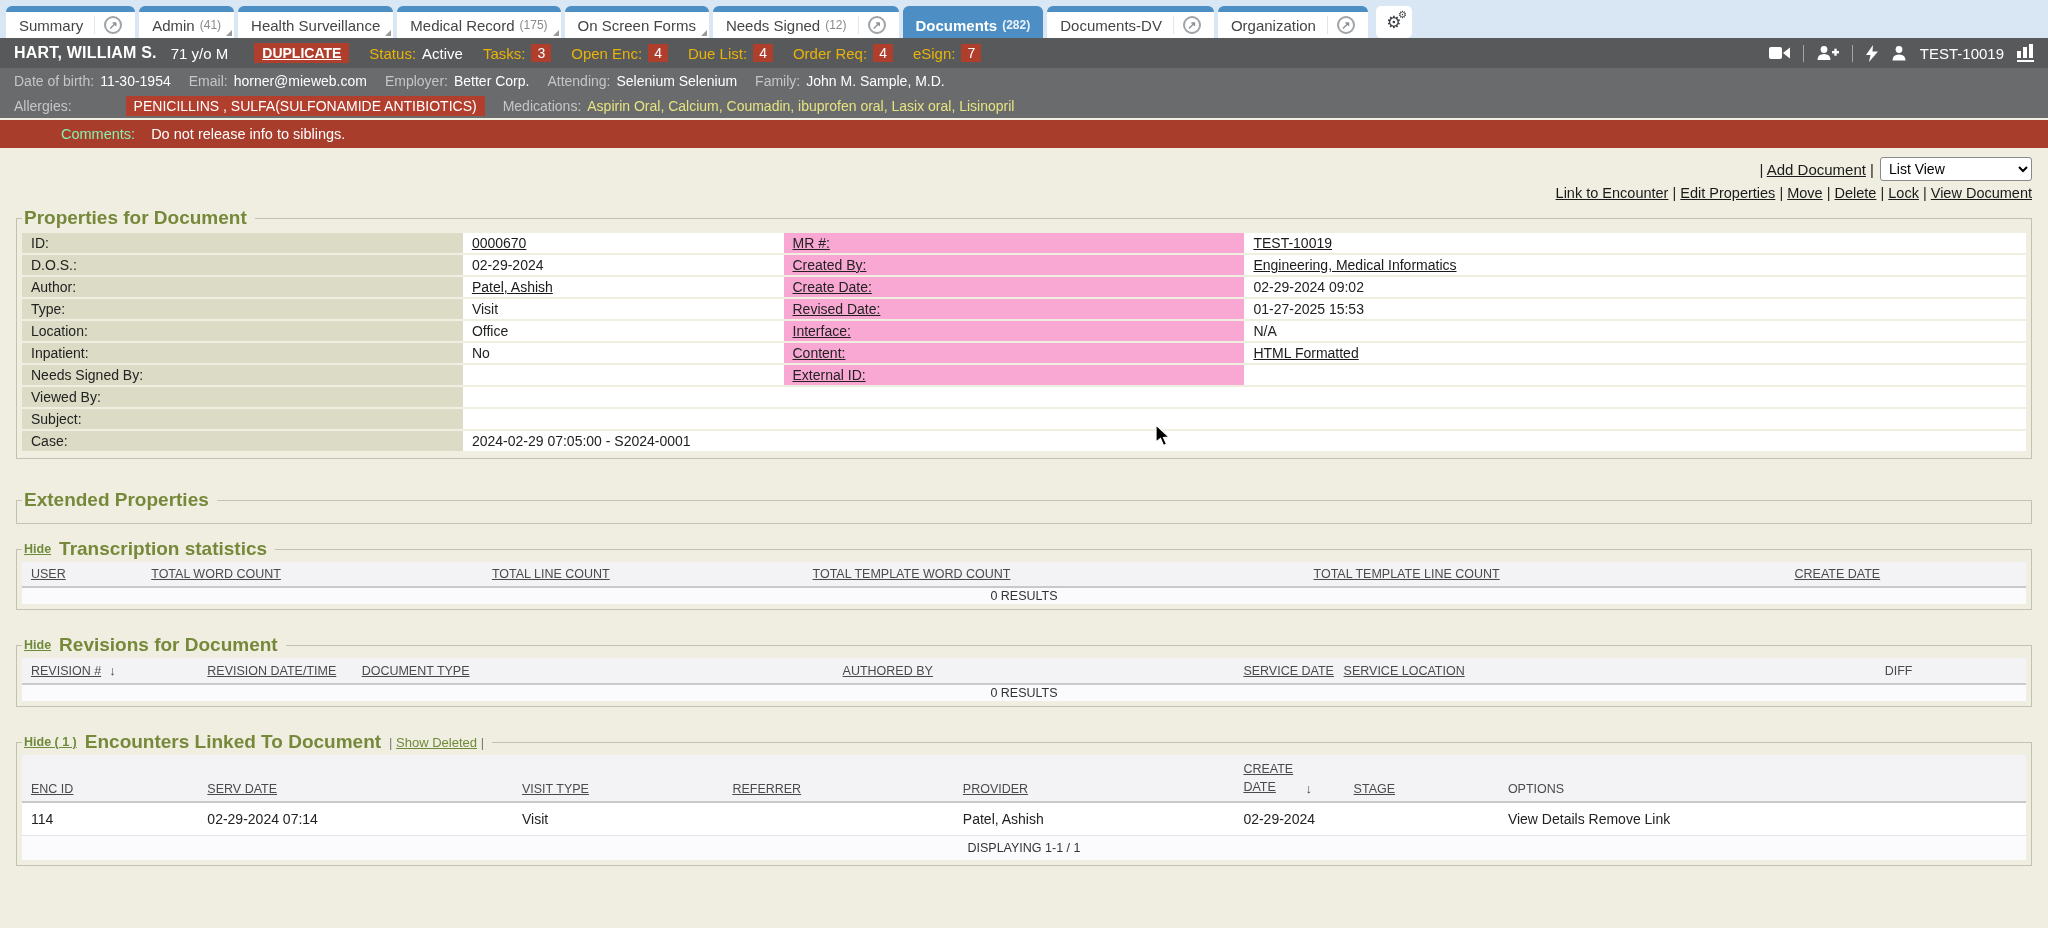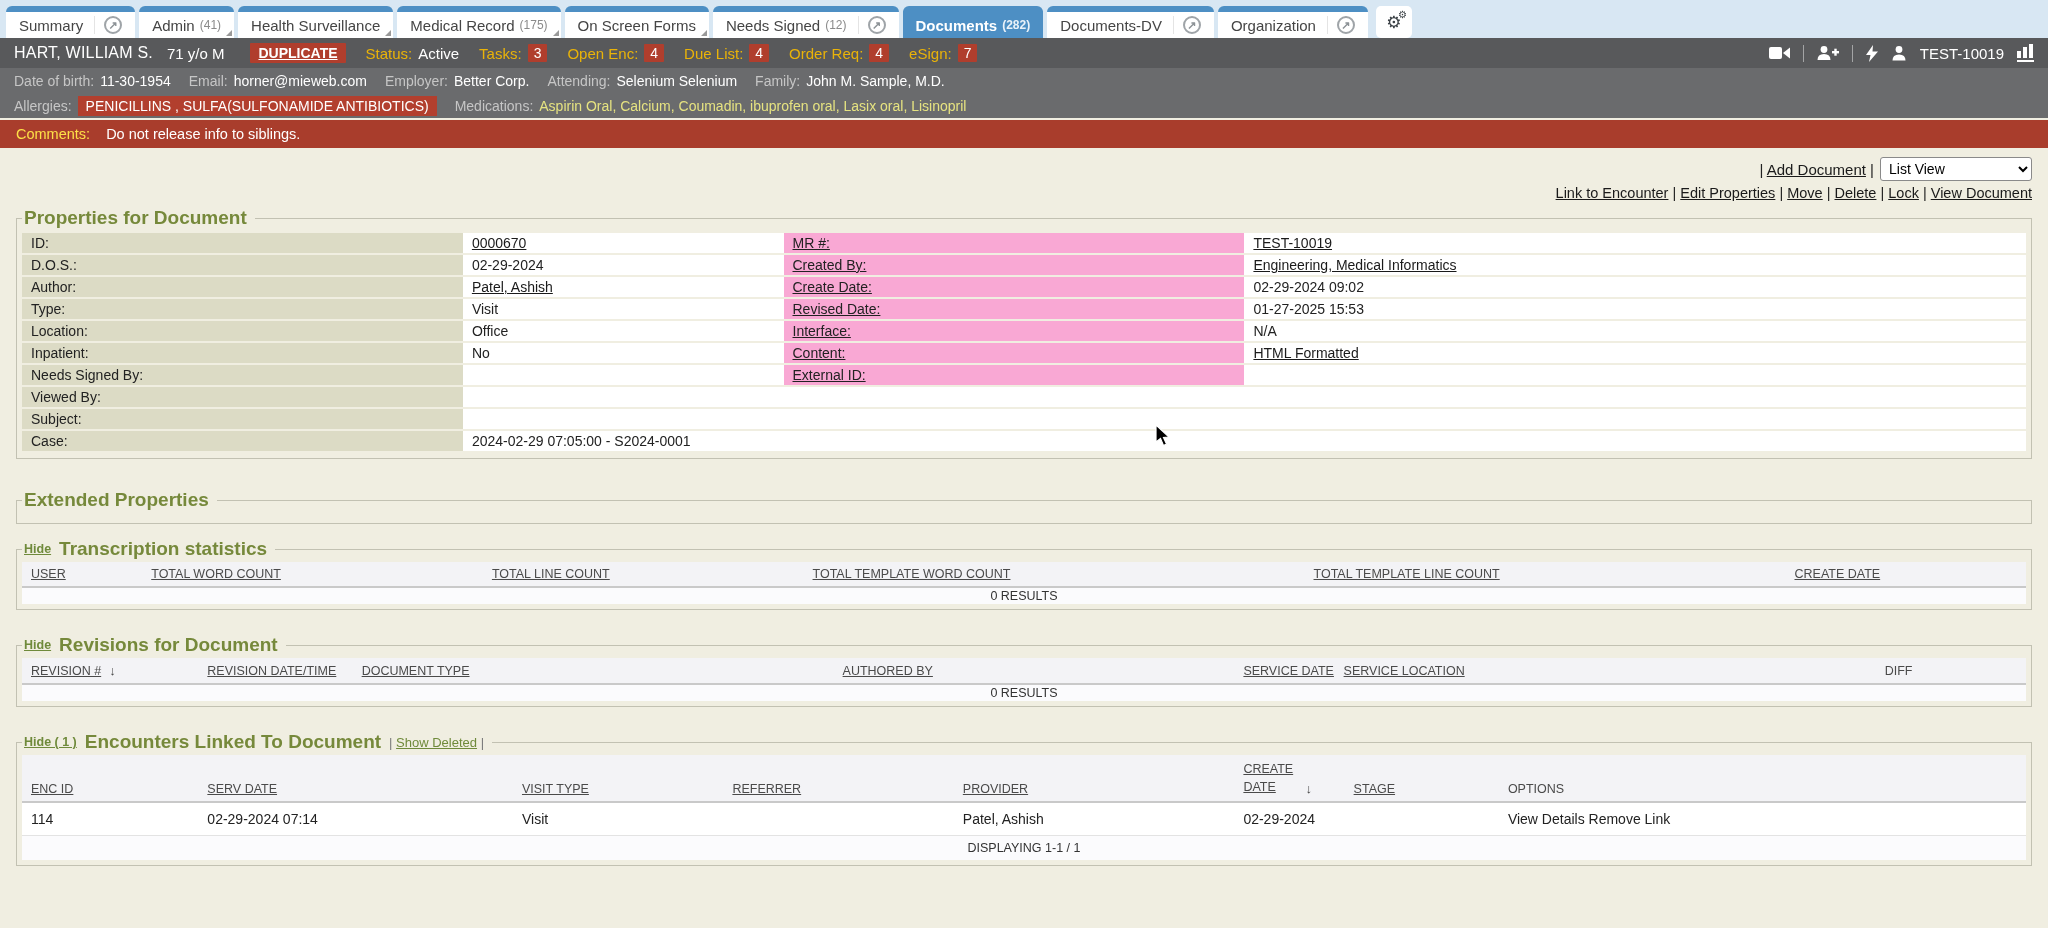--- a/index.html
+++ b/index.html
@@ -22,44 +22,44 @@
              display:flex; align-items:center; justify-content:center;
              font-size:11px; color:#8C9296; font-weight:bold; }
   .gearbtn { background:#fff; border-radius:5px; height:32px; width:36px; margin:0 0 0 4px;
              display:flex; align-items:center; justify-content:center; position:relative; cursor:pointer; }
   .gear-main { font-size:17px; color:#3A4045; }
   .gear-mini { position:absolute; top:3px; right:5px; font-size:10px; color:#3A4045; }
 
   
   .pbar { height:30px; background:#58595B; display:flex; align-items:center;
           padding:0 14px; color:#fff; font-size:15px; }
-  .pname { font-weight:normal; font-size:16px; letter-spacing:.2px; }
+  .pname { font-weight:bold; font-size:16px; letter-spacing:.2px; }
   .pagesex { margin-left:14px; }
   .rbadge { background:#B03E2D; color:#fff; padding:1px 6px; font-size:14px; border-radius:1px; }
   .dup { margin-left:26px; font-weight:bold; text-decoration:underline; padding:2px 8px; cursor:pointer; }
   .pgroup { margin-left:20px; display:flex; align-items:center; gap:6px; }
   .plabel { color:#eab308; }
   .pright { margin-left:auto; display:flex; align-items:center; gap:13px; }
   .vsep { width:1px; height:17px; background:rgba(255,255,255,.45); }
   .icon { display:flex; align-items:center; cursor:pointer; }
   .chart-id { font-size:15px; }
   .chart-icon { border-bottom:2px solid #fff; padding-bottom:2px; }
 
   
   .demo { background:#6A6B6D; color:#fff; font-size:14px; padding:0 14px;
           height:25px; display:flex; align-items:center; }
   .dgroup { display:flex; align-items:center; gap:6px; margin-right:18px; }
   .dlabel { color:#C6C6C6; }
-  .allergy-badge { background:#B23F2E; color:#fff; padding:2px 8px; cursor:pointer; }
+  .allergy-badge { background:#B23F2E; color:#fff; padding:2px 8px; cursor:pointer;margin-left:48px; }
   .meds { color:#E6E381; cursor:pointer; }
 
   
   .comments { margin-top:2px; background:#A93D2C; height:28px; display:flex;
               align-items:center; padding:0 16px; font-size:14.5px; }
-  .clabel { color:#fde047; }
+  .clabel { color:#86efac;margin-left:45px; }
   .ctext { color:#fff; margin-left:16px; }
 
   
   .content { padding:4px 16px 0 16px; position:relative; }
   .link { color:#1a1a1a; text-decoration:underline; cursor:pointer; }
   .actions { text-align:right; font-size:15px; margin-top:4px; }
   .act1 { display:flex; justify-content:flex-end; align-items:center; gap:6px; height:26px; }
   .pipe-wrap::before { content:"| "; }
   .pipe-wrap::after  { content:" |"; }
   .view-select { font-size:14px; width:152px; height:24px; border:1px solid #8a8a8a;

